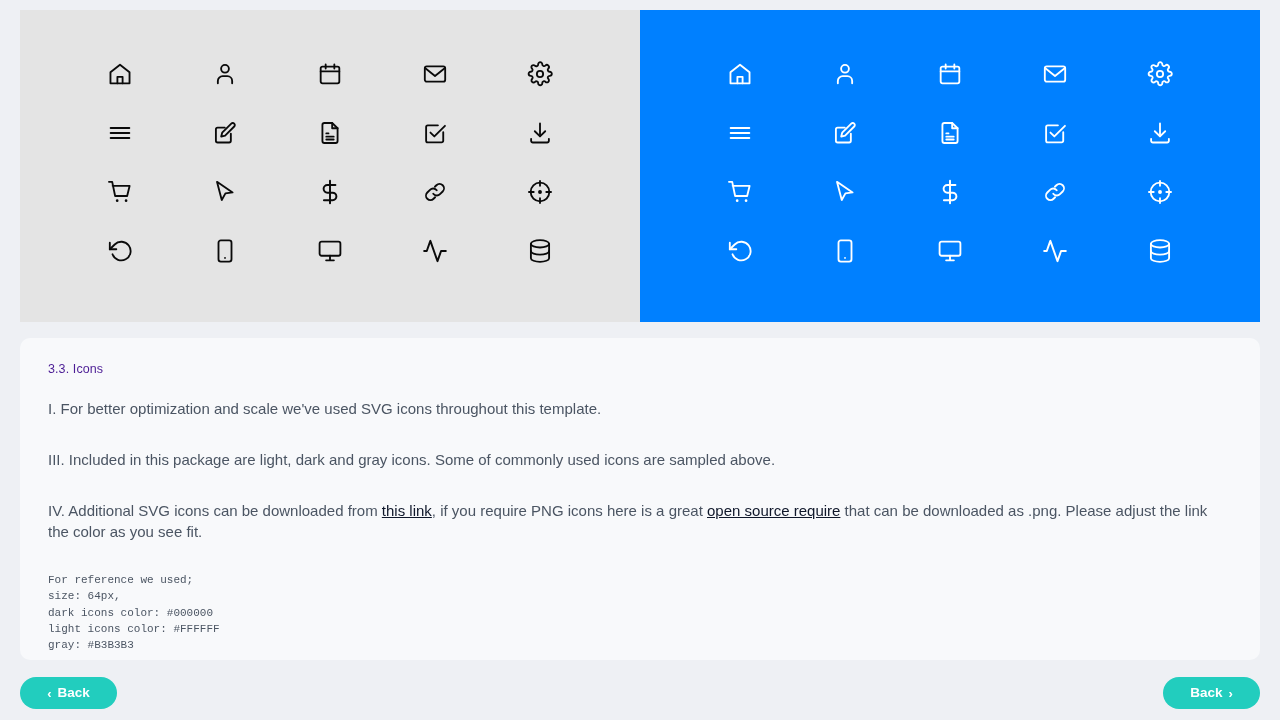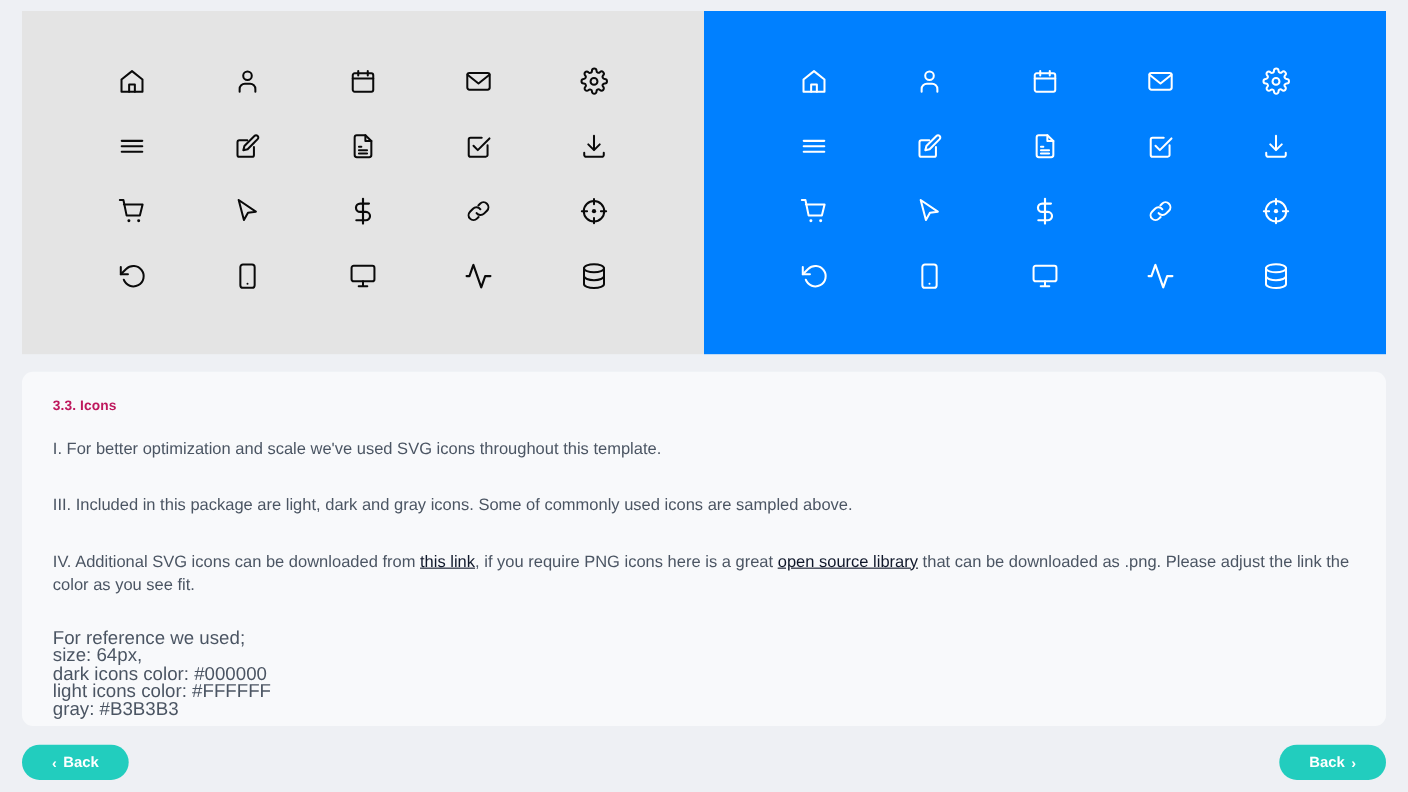--- a/index.html
+++ b/index.html
@@ -61,46 +61,47 @@
     top: 338px;
     width: 1240px;
     height: 322px;
     background: #f8f9fb;
     border-radius: 10px;
     padding: 24px 10px 10px 10px;
   }
   .card-inner { padding: 0 18px; }
 
   .section-title {
-    color: #be185d;
+    color: #4c1d95;
     font-size: 12.5px;
-    font-weight: bold;
+    font-weight: normal;
     letter-spacing: .1px;
     margin: 0 0 22px 0;
   }
 
   .para {
     color: #4b5563;
     font-size: 15px;
     line-height: 1.45;
     margin: 0 0 29px 0;
   }
   .para:last-of-type { margin-bottom: 0; }
 
   a.inline-link {
     color: #0f172a;
     text-decoration: underline;
   }
 
   .reference {
     color: #4b5563;
-    font-size: 17px;
+    font-size: 11px;
     line-height: 16.3px;
     margin: 0;
     white-space: pre-line;
+    font-family: Liberation Mono, monospace;
   }
 
   
   .btn {
     position: absolute;
     height: 32px;
     min-width: 97px;
     border: none;
     border-radius: 18px;
     background: #22cdbe;
@@ -384,21 +385,21 @@
     </div>
   </div>
 
   <div class="card">
     <div class="card-inner">
       <h3 class="section-title">3.3. Icons</h3>
 
       <p class="para">I. For better optimization and scale we've used SVG icons throughout this template.</p>
       <p class="para">III. Included in this package are light, dark and gray icons. Some of commonly used icons are sampled above.</p>
 
-      <p class="para"><span>IV. Additional SVG icons can be downloaded from </span><a class="inline-link" href="#">this link</a><span>, if you require PNG icons here is a great </span><a class="inline-link" href="#">open source library</a><span> that can be downloaded as .png. Please adjust the link the color as you see fit.</span></p>
+      <p class="para"><span>IV. Additional SVG icons can be downloaded from </span><a class="inline-link" href="#">this link</a><span>, if you require PNG icons here is a great </span><a class="inline-link" href="#">open source require</a><span> that can be downloaded as .png. Please adjust the link the color as you see fit.</span></p>
 
       <p class="reference">For reference we used;
 size: 64px,
 dark icons color: #000000
 light icons color: #FFFFFF
 gray: #B3B3B3</p>
     </div>
   </div>
 
   <button class="btn btn-back">

